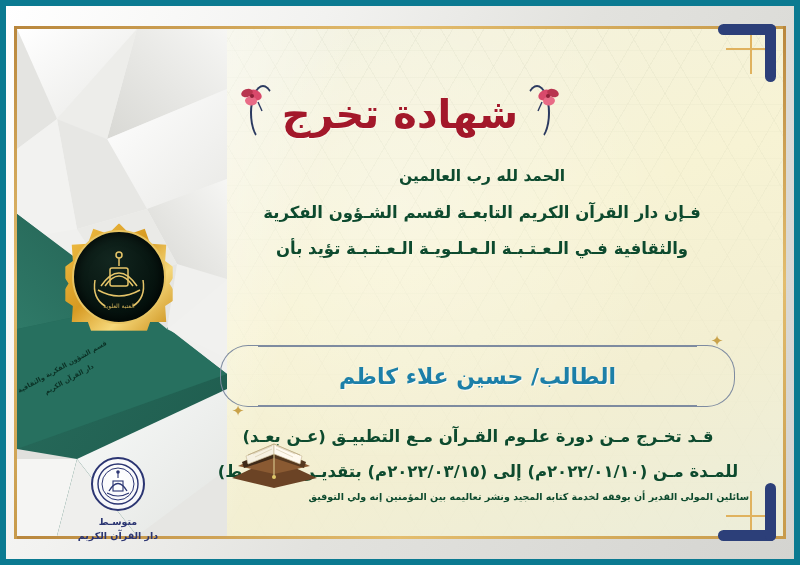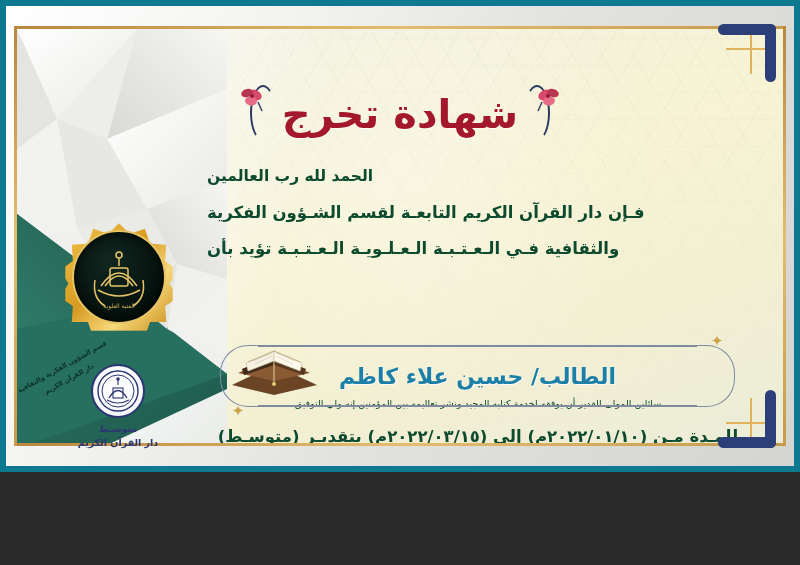--- a/index.html
+++ b/index.html
@@ -1,19 +1,19 @@
 <!DOCTYPE html>
 <html lang="ar" dir="rtl"><head>
 <meta charset="utf-8">
 <title>شهادة تخرج</title>
 <style>
   html,body{margin:0;padding:0;background:#2a2a2a;}
   *{box-sizing:border-box;}
   .stage{
-    position:relative;width:800px;height:472px;overflow:hidden;
+    position:relative;width:800px;height:565px;overflow:hidden;
     font-family:"DejaVu Sans","Liberation Sans",sans-serif;
     background:#ec4899;
     margin-left:24px;
   }
   
   .teal-frame{position:absolute;inset:0;background:#0b7a91;}
   .gray-mat{position:absolute;left:6px;top:6px;right:6px;bottom:6px;background:#dcdcd8;}
   .gray-mat:after{content:"";position:absolute;inset:0;
     background:linear-gradient(118deg,#ffffff 0%,#f2f2f0 30%,#e2e2de 55%,#d4d4d0 100%);}
   
@@ -66,21 +66,21 @@
     font-size:40px;font-weight:bold;color:#a3182a;letter-spacing:1px;
     text-shadow:0 1px 0 rgba(255,255,255,.6);z-index:5;
   }
   .title .wrap{display:inline-block;position:relative;padding:0 44px;}
   .flower{position:absolute;width:30px;height:30px;top:-14px;}
   .flower.r{right:-2px;} .flower.l{left:-2px;}
   .swirl{position:absolute;top:-6px;width:26px;height:56px;border:2px solid #2b3a60;border-radius:50%;}
   .swirl.r{right:12px;border-left-color:transparent;border-bottom-color:transparent;}
   .swirl.l{left:12px;border-right-color:transparent;border-bottom-color:transparent;}
 
-  .body-block{position:absolute;top:140px;left:190px;right:26px;z-index:5;text-align:left;}
+  .body-block{position:absolute;top:140px;left:190px;right:26px;z-index:5;text-align:center;}
   .bline{color:#0d4a2e;font-weight:bold;font-size:16.5px;line-height:1;margin-bottom:20px;white-space:nowrap;}
   .bline.first{font-size:15.5px;}
 
   
   .nameplate{position:absolute;top:312px;left:195px;right:40px;height:70px;z-index:6;}
   .nameplate .frame{position:absolute;inset:0;}
   .nameplate .frame .ln{position:absolute;height:1.6px;background:#7e8ba0;}
   .nameplate .frame .ln.top{top:4px;left:46px;right:46px;}
   .nameplate .frame .ln.bot{bottom:4px;left:46px;right:46px;}
   .nameplate .frame .arc{position:absolute;top:4px;bottom:4px;width:40px;border:1.6px solid #7e8ba0;}
@@ -91,22 +91,22 @@
   .name{
     position:absolute;inset:0;display:flex;align-items:center;justify-content:center;
     font-size:22px;font-weight:bold;color:#1c7fa8;
     text-shadow:1px 1px 0 rgba(255,255,255,.75);
   }
 
   .tail-block{position:absolute;top:400px;left:190px;right:34px;z-index:5;text-align:center;}
   .tail-block .bline{margin-bottom:18px;}
 
   .footer-note{
-    position:absolute;bottom:34px;left:190px;right:34px;z-index:5;text-align:center;
-    color:#0d4a2e;font-size:9.5px;font-weight:normal;line-height:1.2;
+    position:absolute;bottom:34px;left:190px;right:34px;z-index:5;text-align:right;
+    color:#0d4a2e;font-size:9.5px;font-weight:bold;line-height:1.2;
   }
 
   
   .emblem{position:absolute;left:58px;top:216px;width:122px;height:122px;z-index:9;}
   .emblem .star{position:absolute;inset:0;background:linear-gradient(135deg,#f3c34a,#d79a22 45%,#f6d87a 70%,#c98c17);
     clip-path:polygon(50% 0%,60% 10%,74% 5%,79% 19%,94% 20%,93% 35%,105% 44%,97% 56%,105% 69%,93% 77%,94% 92%,79% 92%,74% 106%,60% 101%,50% 111%,40% 101%,26% 106%,21% 92%,6% 92%,7% 77%,-5% 69%,3% 56%,-5% 44%,7% 35%,6% 20%,21% 19%,26% 5%,40% 10%);
     transform:scale(.88);}
   .emblem .disc{position:absolute;left:14px;top:14px;width:94px;height:94px;border-radius:50%;
     background:radial-gradient(circle at 40% 32%,#12261f,#04100c 72%);
     border:2.5px solid #e8c462;box-shadow:inset 0 0 12px rgba(0,0,0,.9);}
@@ -233,20 +233,21 @@
         <span class="ln bot"></span>
         <span class="arc r"></span>
         <span class="arc l"></span>
         <span class="orn o1">✦</span>
         <span class="orn o2">✦</span>
       </div>
       <div class="name">الطالب/ حسين علاء كاظم</div>
     </div>
 
     <div class="tail-block">
+      <div class="bline">قـد تخـرج مـن دورة علـوم القـرآن مـع التطبيـق (عـن بعـد)</div>
       <div class="bline">للمـدة مـن (٢٠٢٢/٠١/١٠م) إلى (٢٠٢٢/٠٣/١٥م) بتقديـر (متوسـط)</div>
     </div>
 
     <div class="footer-note">سائلين المولى القدير أن يوفقه لخدمة كتابه المجيد ونشر تعاليمه بين المؤمنين إنه ولي التوفيق</div>
 
     <div class="rehal">
       <svg viewBox="0 0 105 62" width="105" height="62">
         <polygon points="10,50 52,30 95,50 52,60" fill="#6b4325"></polygon>
         <polygon points="16,38 52,22 88,38 52,46" fill="#8a5a32"></polygon>
         <path d="M20 34 L52 20 L52 30 L22 40 Z" fill="#3f2a18"></path>

